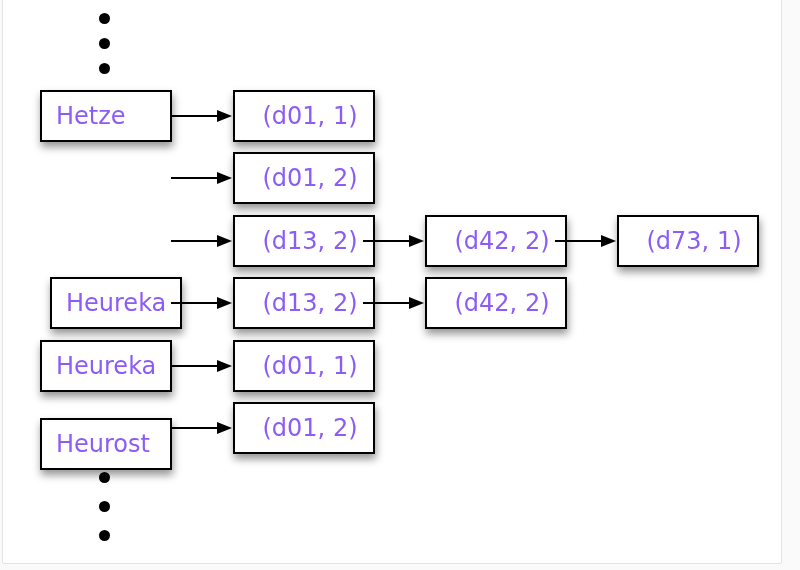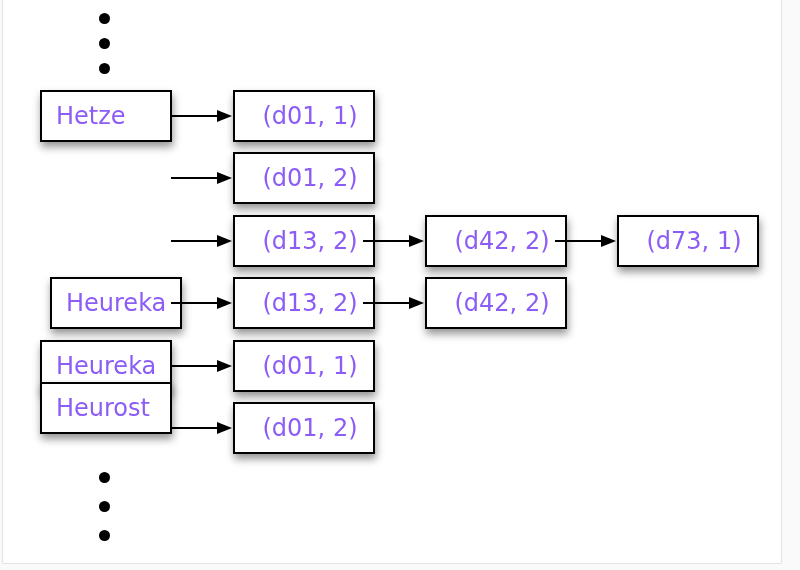--- a/index.html
+++ b/index.html
@@ -118,21 +118,21 @@
   </div>
 
   <div class="node term" style="left:40px;top:340px">
     <span>Heureka</span>
   </div>
   <div class="arrow" style="left:171px;top:360px;width:61px"></div>
   <div class="node posting" style="left:233px;top:340px">
     <span>(d01, 1)</span>
   </div>
 
-  <div class="node term" style="left:40px;top:382px">
+  <div class="node term" style="left:40px;top:418px">
     <span>Heurost</span>
   </div>
   <div class="arrow" style="left:171px;top:422px;width:61px"></div>
   <div class="node posting" style="left:233px;top:402px">
     <span>(d01, 2)</span>
   </div>
 
   <div class="dots bottom" style="top:472px">
     <i></i>
     <i></i>

